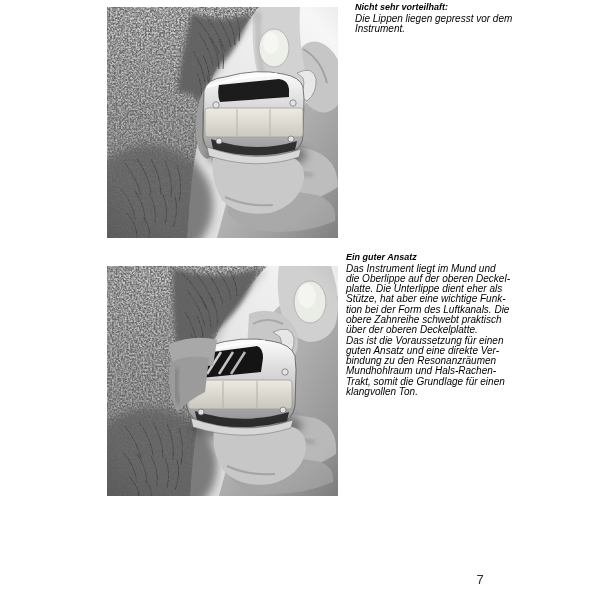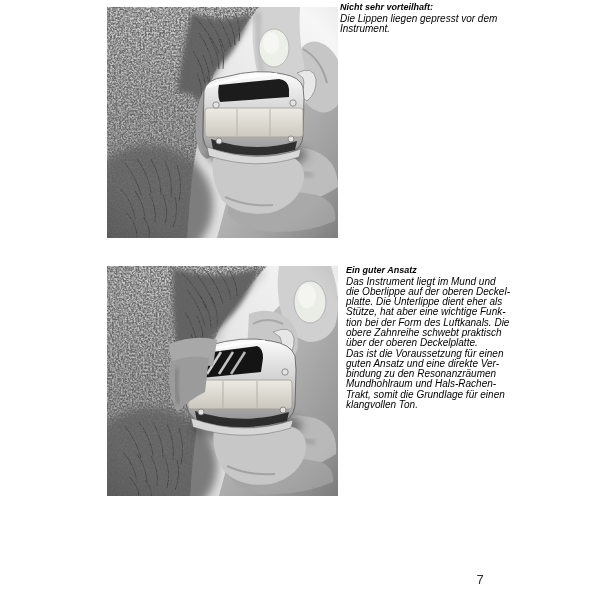--- a/index.html
+++ b/index.html
@@ -5,22 +5,22 @@
   html,body{margin:0;padding:0;background:#ffffff;}
   .page{
     position:relative;width:600px;height:600px;background:#ffffff;
     font-family:"Liberation Sans",sans-serif;overflow:hidden;
   }
   .photo{position:absolute;margin:0;padding:0;}
   .photo svg{display:block;width:100%;height:100%;}
   .photo-top{left:107px;top:7px;width:231px;height:231px;}
   .photo-bottom{left:107px;top:266px;width:231px;height:230px;}
   .caption{position:absolute;width:170px;color:#000;font-style:italic;}
-  .caption-top{left:340px;top:2px;}
-  .caption-bottom{left:346px;top:265px;}
+  .caption-top{left:355px;top:2px;}
+  .caption-bottom{left:346px;top:252px;}
   .caption h3{margin:0 0 1px 0;font-size:9px;line-height:10.5px;font-weight:bold;}
   .caption p{margin:0;font-size:10px;line-height:10.3px;white-space:pre;}
   .page-number{position:absolute;left:468px;top:572px;width:24px;text-align:center;
     font-size:13px;line-height:16px;color:#2f2f2f;font-style:normal;}
 </style>
 </head>
 <body>
 
 <div class="page">
 

